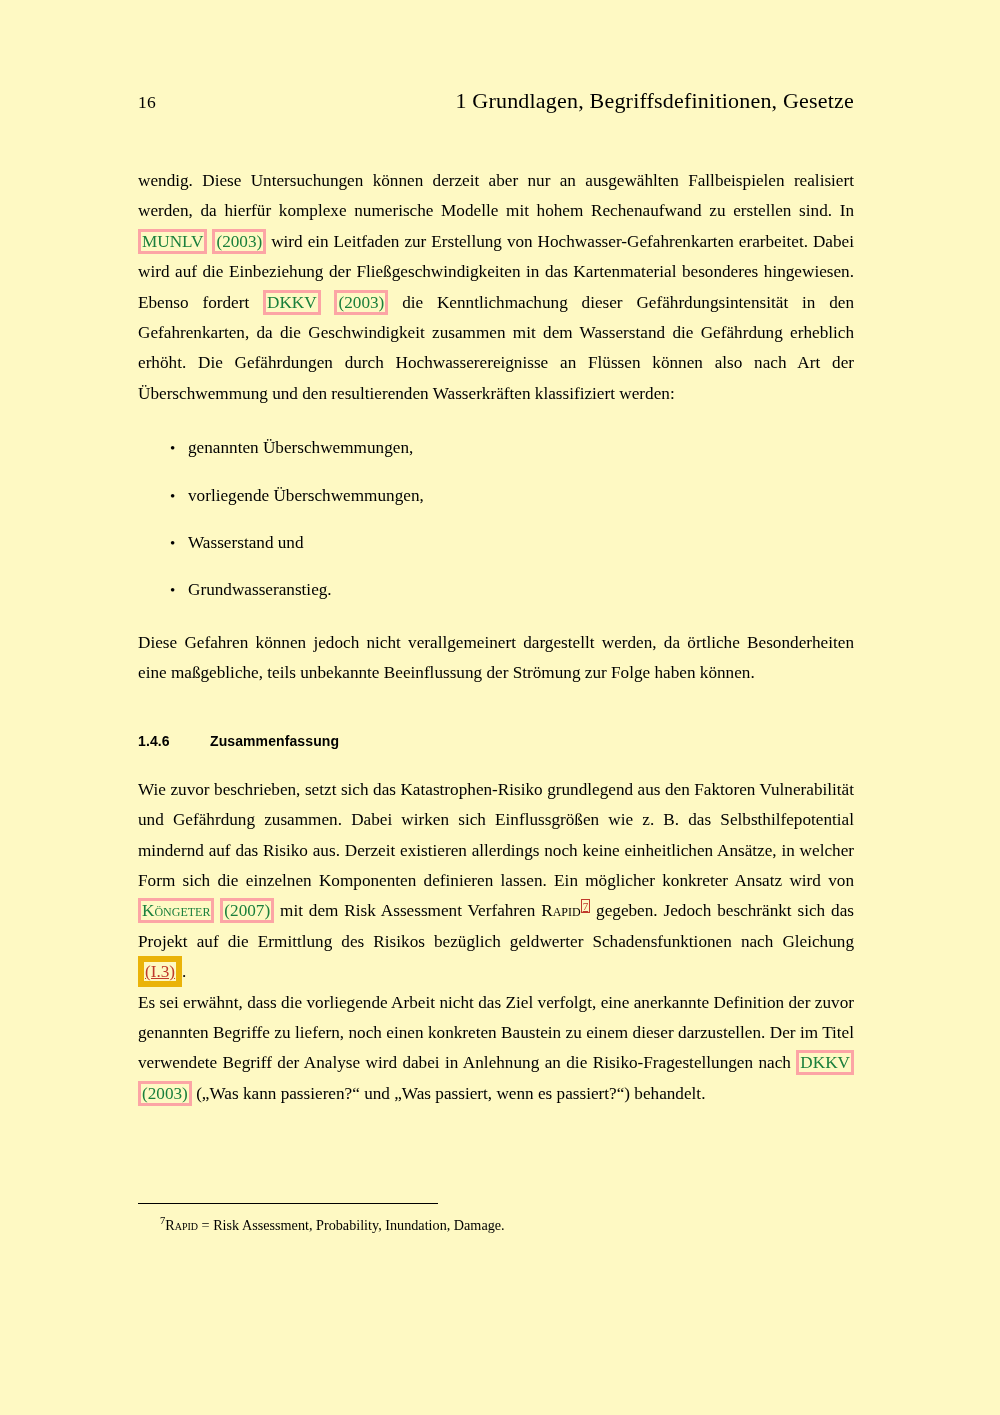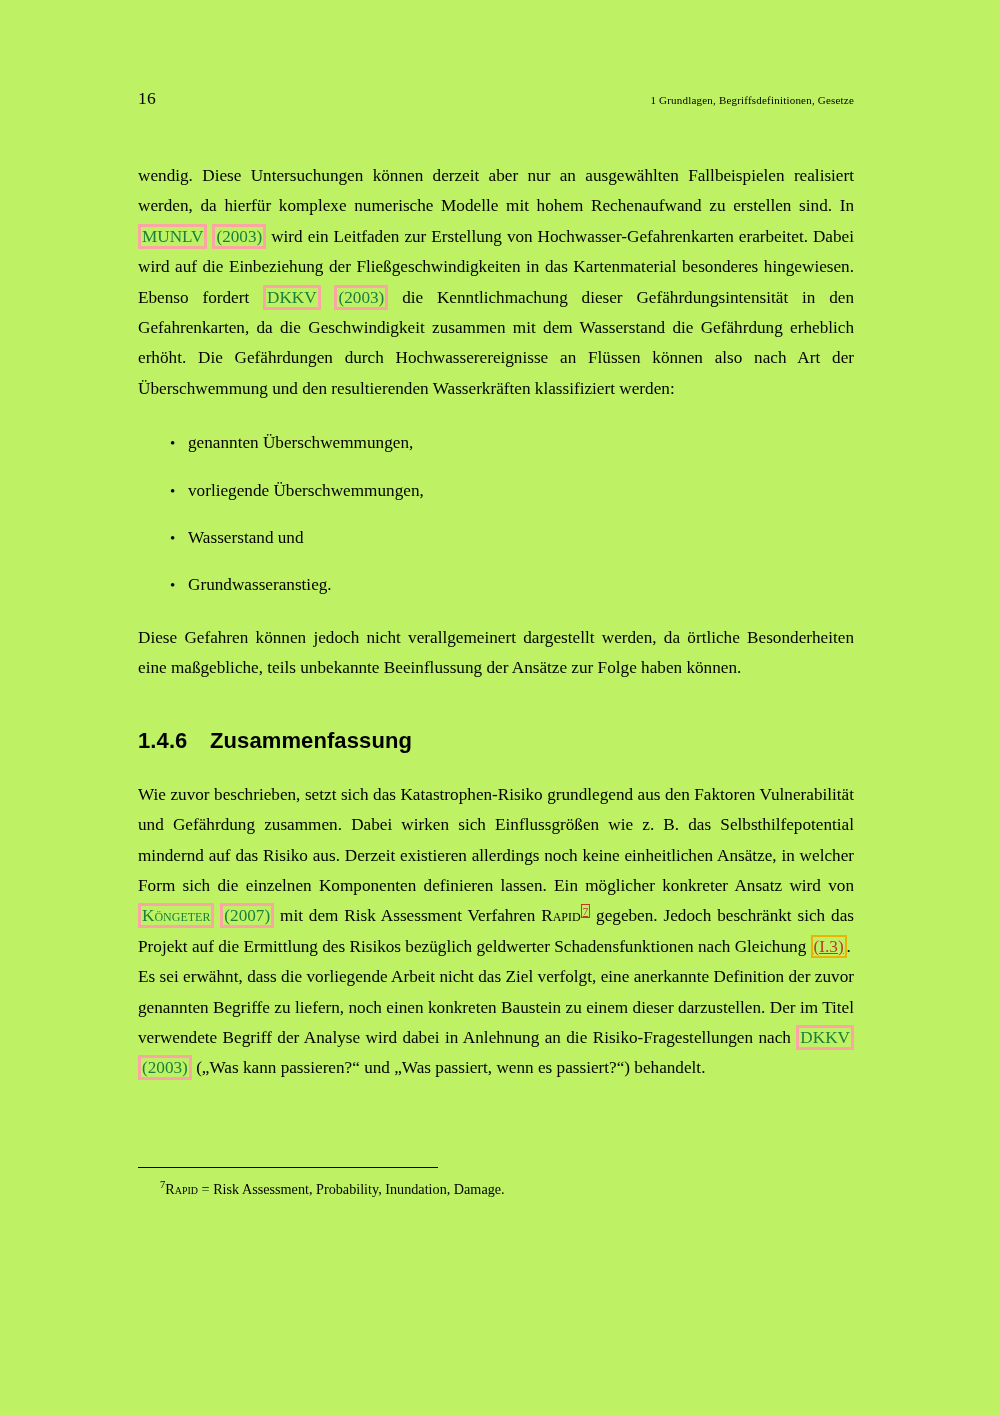--- a/index.html
+++ b/index.html
@@ -13,41 +13,41 @@
     font-family: "Liberation Serif", serif;
     color: #000000;
     position: relative;
     overflow: hidden;
   }
   .page {
     position: absolute;
     left: 0; top: 0;
     width: 1000px;
     height: 1415px;
-    background: #bef264;
+    background: #fef9c3;
   }
   .content {
     position: absolute;
     left: 138px;
     top: 88px;
     width: 716px;
   }
   .runhead {
     display: flex;
     justify-content: space-between;
     align-items: baseline;
     font-size: 16.5px;
     letter-spacing: 0.2px;
     margin-bottom: 52px;
   }
   .runhead .folio {
     font-size: 17.5px;
   }
   .runhead .chaptitle {
-    font-size: 11px;
+    font-size: 22px;
   }
   p.body {
     margin: 0 0 0 0;
     font-size: 17.2px;
     line-height: 30.4px;
     text-align: justify;
     text-justify: inter-word;
     hyphens: manual;
   }
   p.body + p.body {
@@ -67,56 +67,56 @@
   .list li:last-child { margin-bottom: 0; }
   .list li .bullet {
     position: absolute;
     left: 32px;
     top: 0;
     font-size: 15px;
     line-height: 30.4px;
   }
   h2.section {
     font-family: "Liberation Sans", sans-serif;
-    font-size: 22px;
+    font-size: 14px;
     font-weight: bold;
     margin: 44px 0 26px 0;
     letter-spacing: 0.1px;
   }
   h2.section .num {
     display: inline-block;
     min-width: 72px;
   }
   .cite {
     color: #1a7f3c;
     text-decoration: none;
     border: 3px solid #fca5a5;
     padding: 0 1px;
     box-sizing: border-box;
   }
   .xref {
     color: #c0392b;
-    border: 2px solid #eab308;
+    border: 6px solid #eab308;
     padding: 0 1px;
   }
   .fnmark {
     color: #c0392b;
     border: 1px solid #c0392b;
     font-size: 11px;
     vertical-align: super;
     line-height: 0;
     padding: 0 1px;
   }
   .sc {
     font-variant: small-caps;
   }
   .footnote-area {
     position: absolute;
     left: 138px;
-    top: 1167px;
+    top: 1203px;
     width: 716px;
   }
   .fnrule {
     width: 300px;
     height: 1px;
     background: #000000;
     margin-bottom: 11px;
   }
   .fntext {
     font-size: 14.2px;
@@ -143,21 +143,21 @@
 
     <p class="body"><span>wendig. Diese Untersuchungen können derzeit aber nur an ausgewählten Fallbeispielen realisiert werden, da hierfür komplexe numerische Modelle mit hohem Rechenaufwand zu erstellen sind. In </span><a class="cite" href="#">MUNLV</a> <a class="cite" href="#">(2003)</a><span> wird ein Leitfaden zur Erstellung von Hochwasser-Gefahrenkarten erarbeitet. Dabei wird auf die Einbeziehung der Fließgeschwindigkeiten in das Kartenmaterial besonderes hingewiesen. Ebenso fordert </span><a class="cite" href="#">DKKV</a> <a class="cite" href="#">(2003)</a><span> die Kenntlichmachung dieser Gefährdungsintensität in den Gefahrenkarten, da die Geschwindigkeit zusammen mit dem Wasserstand die Gefährdung erheblich erhöht. Die Gefährdungen durch Hochwasserereignisse an Flüssen können also nach Art der Überschwemmung und den resultierenden Wasserkräften klassifiziert werden:</span></p>
 
     <ul class="list">
       <li><span class="bullet">•</span><span>genannten Überschwemmungen,</span></li>
       <li><span class="bullet">•</span><span>vorliegende Überschwemmungen,</span></li>
       <li><span class="bullet">•</span><span>Wasserstand und</span></li>
       <li><span class="bullet">•</span><span>Grundwasseranstieg.</span></li>
     </ul>
 
-    <p class="body">Diese Gefahren können jedoch nicht verallgemeinert dargestellt werden, da örtliche Besonderheiten eine maßgebliche, teils unbekannte Beeinflussung der Ansätze zur Folge haben können.</p>
+    <p class="body">Diese Gefahren können jedoch nicht verallgemeinert dargestellt werden, da örtliche Besonderheiten eine maßgebliche, teils unbekannte Beeinflussung der Strömung zur Folge haben können.</p>
 
     <h2 class="section"><span class="num">1.4.6</span><span>Zusammenfassung</span></h2>
 
     <p class="body"><span>Wie zuvor beschrieben, setzt sich das Katastrophen-Risiko grundlegend aus den Faktoren Vulnerabilität und Gefährdung zusammen. Dabei wirken sich Einflussgrößen wie z. B. das Selbsthilfepotential mindernd auf das Risiko aus. Derzeit existieren allerdings noch keine einheitlichen Ansätze, in welcher Form sich die einzelnen Komponenten definieren lassen. Ein möglicher konkreter Ansatz wird von </span><a class="cite sc" href="#">Köngeter</a> <a class="cite" href="#">(2007)</a><span> mit dem Risk Assessment Verfahren </span><span class="sc">Rapid</span><a class="fnmark" href="#">7</a><span> gegeben. Jedoch beschränkt sich das Projekt auf die Ermittlung des Risikos bezüglich geldwerter Schadensfunktionen nach Gleichung </span><a class="xref" href="#">(I.3)</a><span>.</span></p>
 
     <p class="body"><span>Es sei erwähnt, dass die vorliegende Arbeit nicht das Ziel verfolgt, eine anerkannte Definition der zuvor genannten Begriffe zu liefern, noch einen konkreten Baustein zu einem dieser darzustellen. Der im Titel verwendete Begriff der Analyse wird dabei in Anlehnung an die Risiko-Fragestellungen nach </span><a class="cite" href="#">DKKV</a> <a class="cite" href="#">(2003)</a><span> („Was kann passieren?“ und „Was passiert, wenn es passiert?“) behandelt.</span></p>
 
   </div>
 
   <div class="footnote-area">

